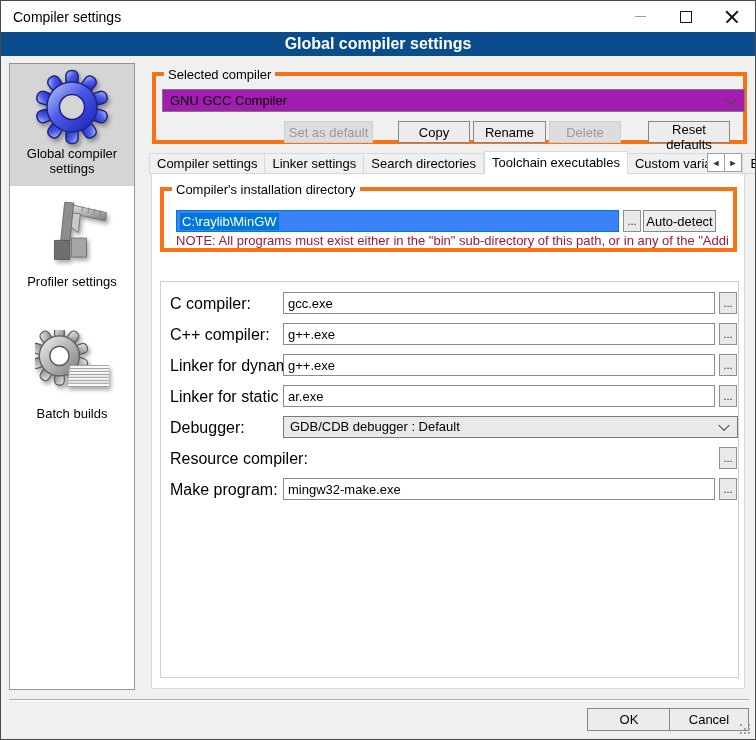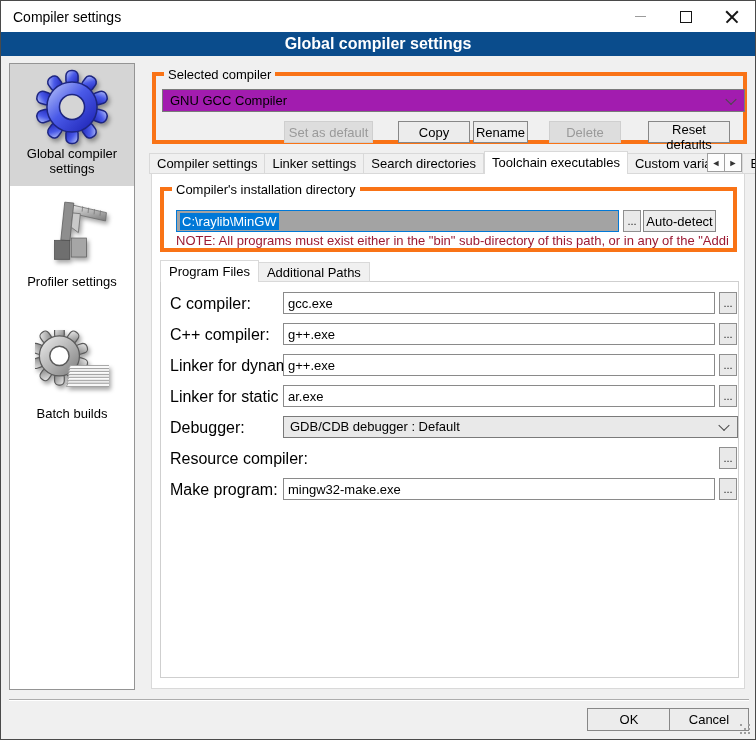--- a/index.html
+++ b/index.html
@@ -58,21 +58,21 @@
   .tab-arrows{position:absolute;left:706px;top:152px;display:flex;z-index:5;}
   .tab-arrow{width:18px;height:19px;background:#fdfdfd;border:1px solid #9f9f9f;font-size:9px;
              line-height:16px;text-align:center;color:#333;padding:0;box-sizing:border-box;font-family:inherit;}
   .tab-arrow+.tab-arrow{margin-left:-1px;}
 
   
   .page{position:absolute;left:150px;top:172px;width:594px;height:516px;background:#fff;
         border:1px solid #d9d9d9;box-sizing:border-box;z-index:2;}
 
   .install-input{position:absolute;left:24px;top:36px;width:443px;height:22px;border:1px solid #0078d7;
-        box-sizing:border-box;background:#a3a3a3;font-size:13px;display:flex;align-items:center;padding-left:3px;}
+        box-sizing:border-box;background:#3b82f6;font-size:13px;display:flex;align-items:center;padding-left:3px;}
   .install-input .sel{background:#0078d7;color:#fff;padding:1px 2px;white-space:nowrap;}
   .mini-btn{position:absolute;width:18px;height:22px;font-size:11px;background:#e9e9e9;border:1px solid #8f8f8f;
         padding:0;box-sizing:border-box;font-family:inherit;color:#222;line-height:10px;}
   .autodetect{position:absolute;left:491px;top:36px;width:73px;height:22px;}
   .note{position:absolute;left:24px;top:59px;width:552px;font-size:13px;color:#9c1a33;
         white-space:nowrap;overflow:hidden;}
 
   
   .subtabs{position:absolute;left:8px;top:86px;height:22px;display:flex;align-items:flex-end;z-index:3;}
   .subtab{height:20px;line-height:19px;padding:0 8px;font-size:13px;background:#f0f0f0;
@@ -212,21 +212,21 @@
 
   <div class="groupbox" style="left:151px;top:71px;width:595px;height:72px;">
     <span class="legend">Selected compiler</span>
     <div class="combo" style="left:6px;top:13px;width:583px;height:23px;">
       <span>GNU GCC Compiler</span>
       <span class="chev"></span>
     </div>
   </div>
   <button class="btn disabled" style="left:283px;top:120px;width:89px;">Set as default</button>
   <button class="btn" style="left:397px;top:120px;width:72px;">Copy</button>
-  <button class="btn" style="left:472px;top:120px;width:55px;">Rename</button>
+  <button class="btn" style="left:472px;top:120px;width:73px;">Rename</button>
   <button class="btn disabled" style="left:548px;top:120px;width:72px;">Delete</button>
   <button class="btn" style="left:647px;top:120px;width:82px;">Reset defaults</button>
 
   <div class="tabstrip">
     <div class="tab">Compiler settings</div>
     <div class="tab">Linker settings</div>
     <div class="tab">Search directories</div>
     <div class="tab active">Toolchain executables</div>
     <div class="tab">Custom variables</div>
     <div class="tab trunc">Build options</div>
@@ -241,24 +241,20 @@
     <div class="groupbox" style="left:8px;top:13px;width:577px;height:65px;">
       <span class="legend on-white">Compiler's installation directory</span>
     </div>
     <div class="install-input">
       <span class="sel">C:\raylib\MinGW</span>
     </div>
     <button class="mini-btn" style="left:471px;top:36px;">...</button>
     <button class="btn autodetect">Auto-detect</button>
     <div class="note">NOTE: All programs must exist either in the "bin" sub-directory of this path, or in any of the "Additional</div>
 
-    <div class="subtabs">
-      <div class="subtab active">Program Files</div>
-      <div class="subtab">Additional Paths</div>
-    </div>
 
     <div class="inner-page">
 
       <div class="frow" style="top:10px;">
         <span class="flabel">C compiler:</span>
         <input class="ftext" value="gcc.exe" style="">
         <button class="mini-btn fbrowse">...</button>
       </div>
 
       <div class="frow" style="top:41px;">

